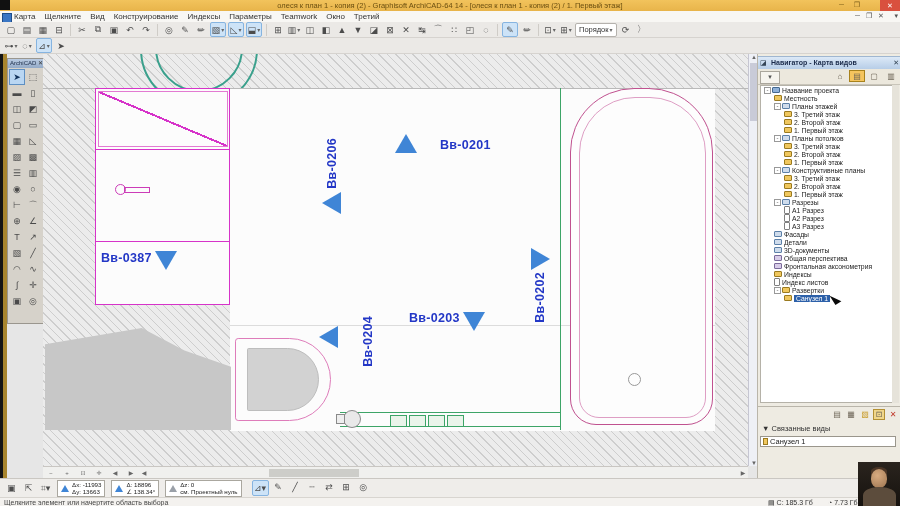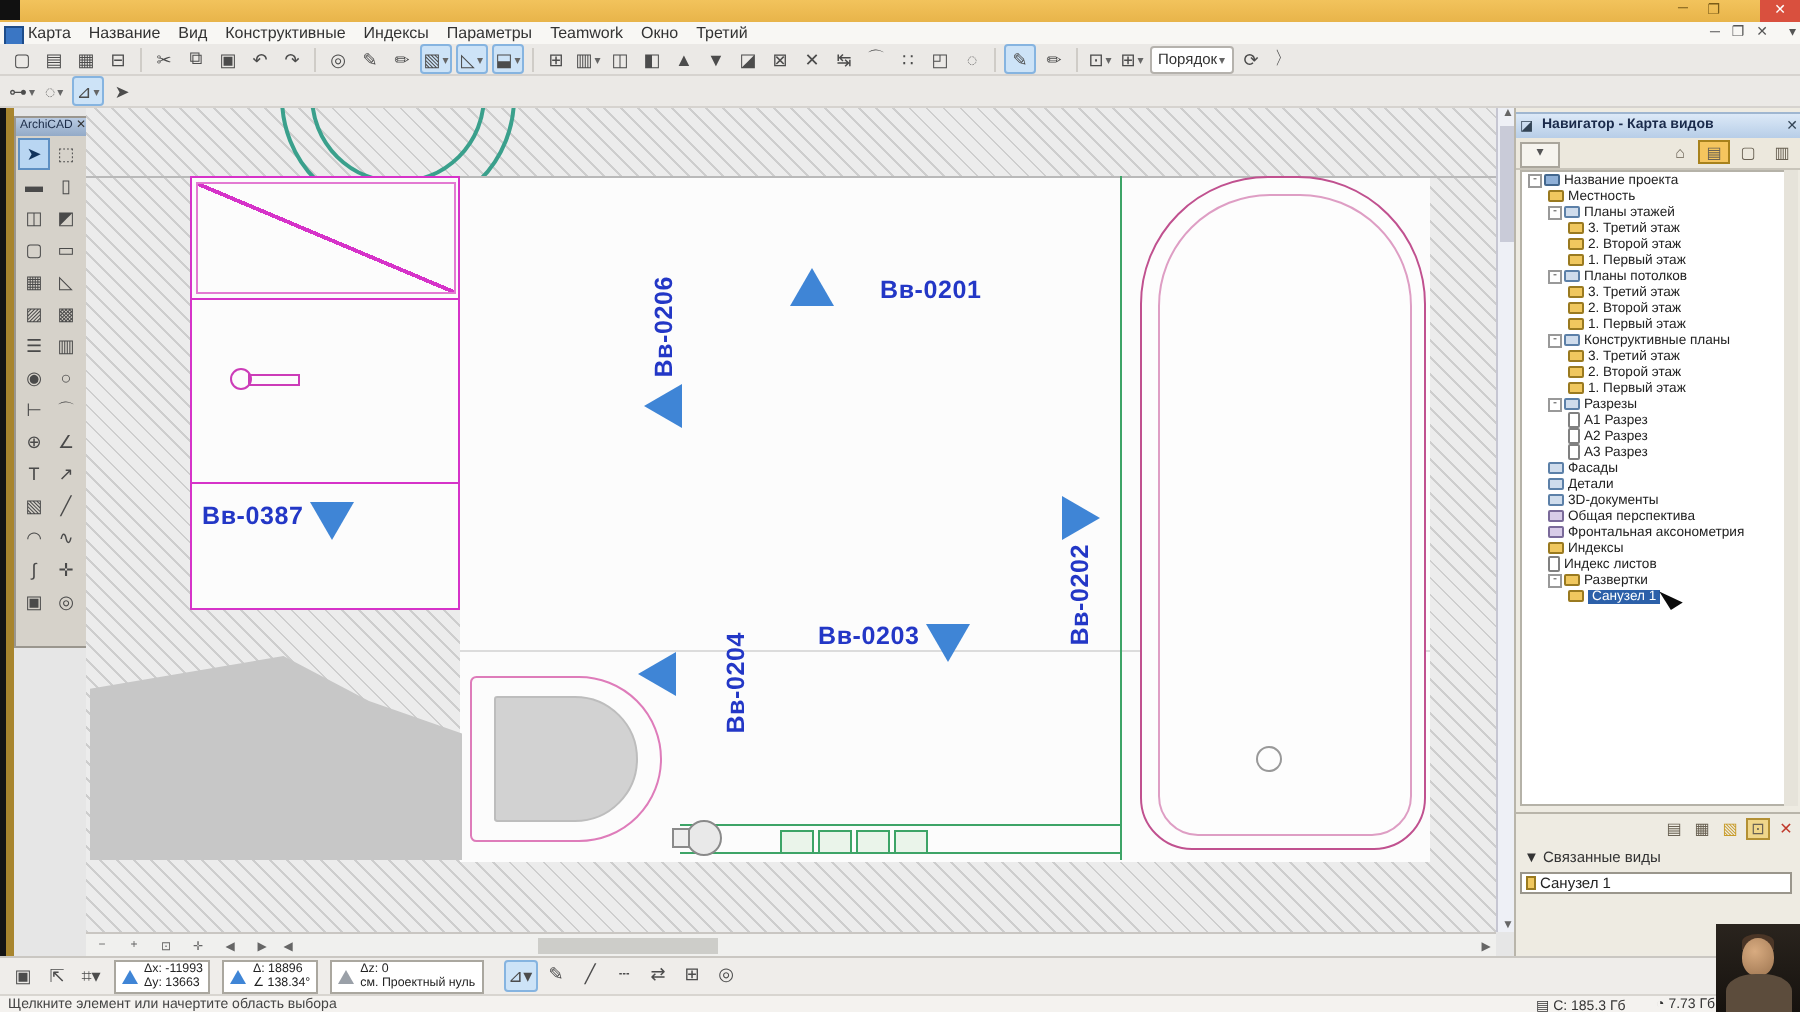--- a/index.html
+++ b/index.html
@@ -155,32 +155,33 @@
   #webcam-head{left:13px;top:7px;width:16px;height:19px;border-radius:50% 50% 46% 46%;
     background:radial-gradient(circle at 40% 35%,#d8ab80,#9c7450);}
   #webcam-hair{left:13px;top:5px;width:16px;height:8px;border-radius:50% 50% 0 0;background:#4a3526;}
   #webcam-body{left:5px;top:25px;width:33px;height:19px;border-radius:45% 45% 0 0;background:#5c4c3c;}
 </style>
 </head>
 <body>
 
 <div id="titlebar" class="abs">
   <div id="corner-sq" class="abs"></div>
+  <div id="title-text" class="abs">олеся к план 1 - копия (2) - Graphisoft ArchiCAD-64 14 - [олеся к план 1 - копия (2) / 1. Первый этаж]</div>
   <span class="abs win-glyph" style="right:56px">─</span>
   <span class="abs win-glyph" style="right:40px">❐</span>
   <div id="btn-close-main" class="abs">✕</div>
 </div>
 
 <div id="menubar" class="abs">
   <div id="app-ico" class="abs"></div>
   <div id="menu-items" class="abs">
       <span class="menu-item">Карта</span>
-      <span class="menu-item">Название</span>
+      <span class="menu-item">Щелкните</span>
       <span class="menu-item">Вид</span>
-      <span class="menu-item">Конструктивные</span>
+      <span class="menu-item">Конструирование</span>
       <span class="menu-item">Индексы</span>
       <span class="menu-item">Параметры</span>
       <span class="menu-item">Teamwork</span>
       <span class="menu-item">Окно</span>
       <span class="menu-item">Третий</span>
     </div>
   <div id="menu-winctl" class="abs">─ ❐ ✕</div>
   <div id="menu-dot" class="abs">▾</div>
 </div>
 

